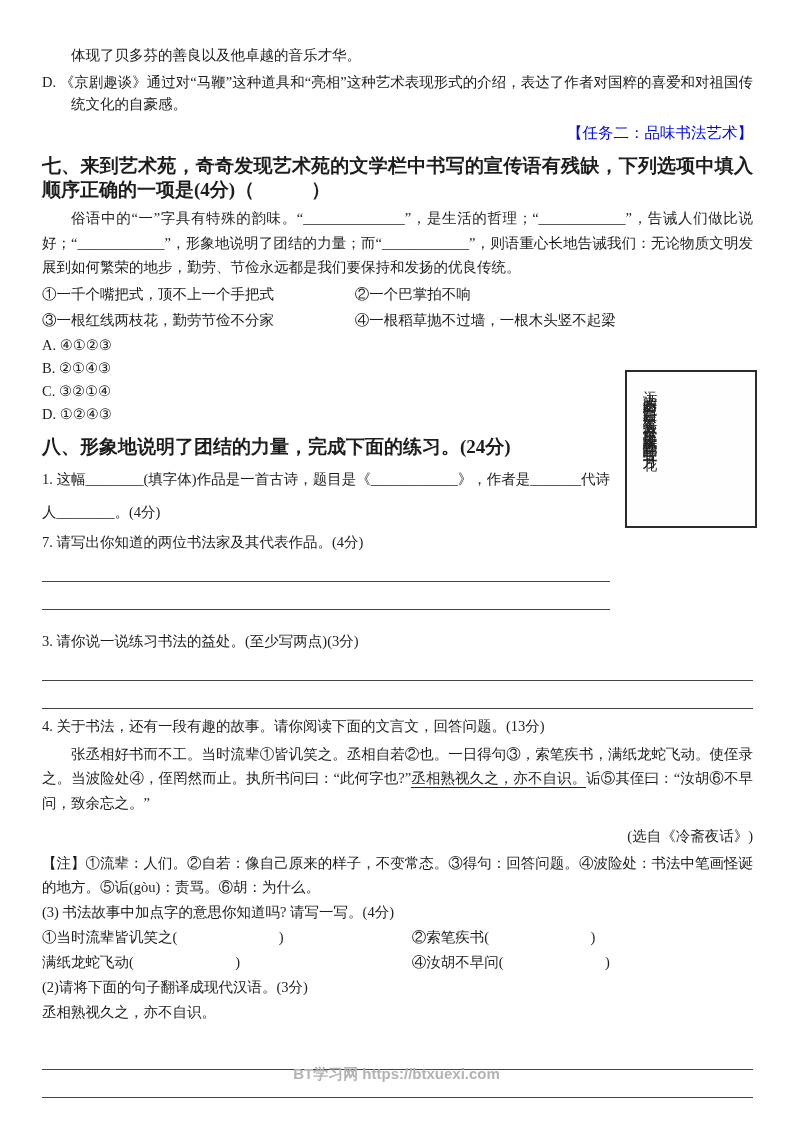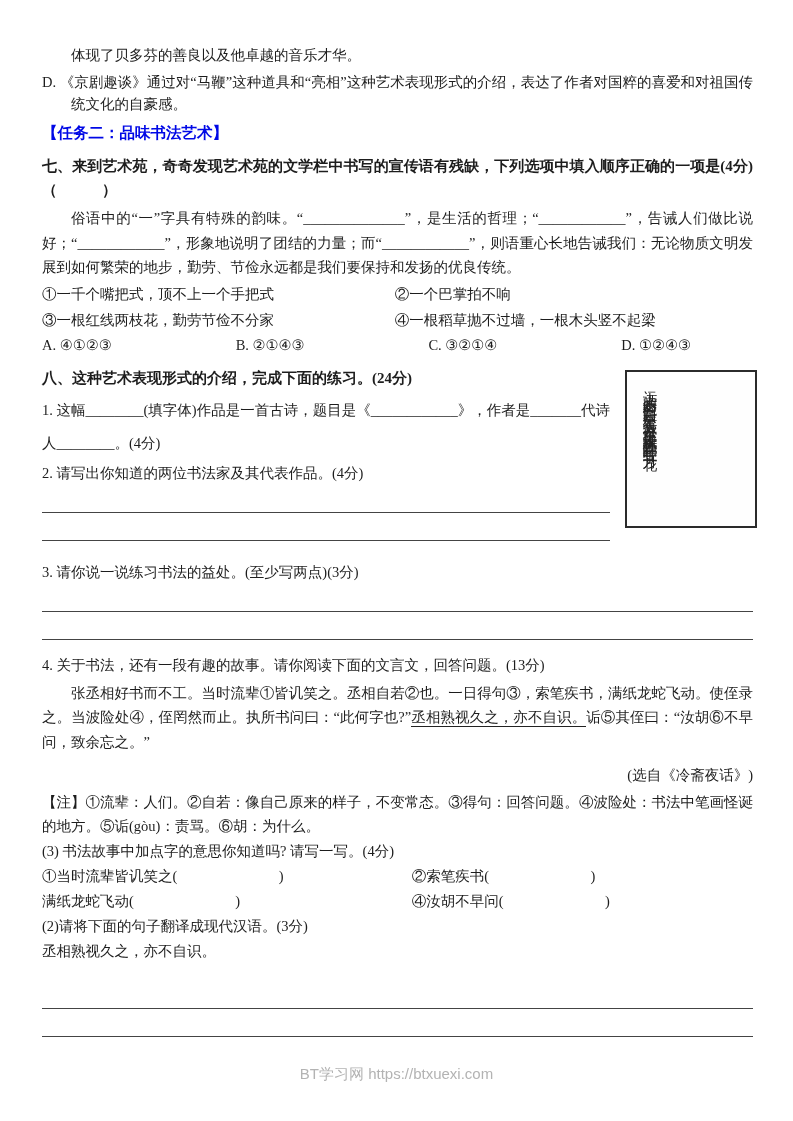--- a/index.html
+++ b/index.html
@@ -6,52 +6,52 @@
   body{background:#ffffff;}
   .page{
     position:relative;width:793px;height:1121px;background:#fff;overflow:hidden;
     font-family:"Liberation Serif","DejaVu Serif",serif;color:#1d1d1d;
     font-size:14.5px;line-height:22px;
   }
   .content{padding:44px 40px 0 42px;}
   p{margin:0;}
   .cont-line{padding-left:2em;}
   .hang{margin-top:5px;padding-left:2em;text-indent:-2em;text-align:justify;}
-  .banner{margin:6px 0 0;text-align:left;font-size:15.5px;font-weight:bold;
+  .banner{margin:6px 0 0;text-align:right;font-size:15.5px;font-weight:normal;
     color:var(--banner-blue,#0008e6);line-height:24px;}
-  .sec-title{margin-top:9px;font-weight:bold;font-size:15px;line-height:24px;text-align:justify;}
+  .sec-title{margin-top:9px;font-weight:bold;font-size:19px;line-height:24px;text-align:justify;}
   .para{margin-top:4px;text-indent:2em;text-align:justify;line-height:24.5px;}
-  .opt-row{display:flex;margin-top:3px;line-height:23px;gap:40px;}
+  .opt-row{display:flex;margin-top:3px;line-height:23px;}
   .opt-left{flex:0 0 44%;}
-  .choices{display:flex;justify-content:space-between;margin-top:2px;padding-right:62px;line-height:23px;}
+  .choices{display:flex;justify-content:space-between;margin-top:2px;padding-right:62px;line-height:23px;flex-direction:column;}
   .item{line-height:23px;margin-top:2px;}
   .item1{width:568px;line-height:33px;margin-top:4px;text-align:justify;}
   .ans-line{height:23px;border-bottom:1px solid #444;margin-top:4px;}
   .ans-line.short{width:568px;}
   .item3{margin-top:20px;}
-  .item4{margin-top:14px;}
+  .item4{margin-top:6px;}
   .passage{line-height:24.5px;}
   .ul{border-bottom:1px solid #222;padding-bottom:1px;}
   .source{margin-top:10px;text-align:right;line-height:22px;}
   .notes{margin-top:4px;text-align:justify;line-height:24px;}
   .blank-row{display:flex;margin-top:2px;line-height:23px;}
   .blank-left{flex:0 0 52%;}
   .big-gap{margin-top:22px;}
   .calligraphy{
     position:absolute;top:370px;right:36px;width:132px;height:158px;
     border:2px solid #2b2b2b;background:#fefefe;padding:7px 9px;box-sizing:border-box;
   }
   .calli-text{
     writing-mode:vertical-rl;height:100%;
     font-size:14.5px;line-height:27px;letter-spacing:2.5px;color:#222;
   }
   .footer{
     position:absolute;top:1063px;left:0;width:100%;text-align:center;
     color:var(--footer-gray,#b3b3b3);font-size:15px;
-    font-family:"Liberation Sans","DejaVu Sans",sans-serif;line-height:22px;
+    font-family:"Liberation Sans","DejaVu Sans",sans-serif;line-height:22px;font-weight:bold;
   }
 </style>
 </head>
 <body>
 
 <div class="page">
   <div class="content">
 
     <p class="cont-line">体现了贝多芬的善良以及他卓越的音乐才华。</p>
 
@@ -72,25 +72,25 @@
       <span>④一根稻草抛不过墙，一根木头竖不起梁</span>
     </div>
 
     <div class="choices">
       <span>A. ④①②③</span>
       <span>B. ②①④③</span>
       <span>C. ③②①④</span>
       <span>D. ①②④③</span>
     </div>
 
-    <p class="sec-title">八、这种艺术表现形式的介绍，完成下面的练习。(24分)</p>
+    <p class="sec-title">八、形象地说明了团结的力量，完成下面的练习。(24分)</p>
 
     <p class="item item1">1. 这幅________(填字体)作品是一首古诗，题目是《____________》，作者是_______代诗人________。(4分)</p>
 
-    <p class="item">2. 请写出你知道的两位书法家及其代表作品。(4分)</p>
+    <p class="item">7. 请写出你知道的两位书法家及其代表作品。(4分)</p>
     <div class="ans-line short"></div>
     <div class="ans-line short"></div>
 
     <p class="item item3">3. 请你说一说练习书法的益处。(至少写两点)(3分)</p>
     <div class="ans-line"></div>
     <div class="ans-line"></div>
 
     <p class="item item4">4. 关于书法，还有一段有趣的故事。请你阅读下面的文言文，回答问题。(13分)</p>
 
     <p class="para passage"><span>张丞相好书而不工。当时流辈①皆讥笑之。丞相自若②也。一日得句③，索笔疾书，满纸龙蛇飞动。使侄录之。当波险处④，侄罔然而止。执所书问曰：“此何字也?”</span><span class="ul">丞相熟视久之，亦不自识。</span><span>诟⑤其侄曰：“汝胡⑥不早问，致余忘之。”</span></p>

